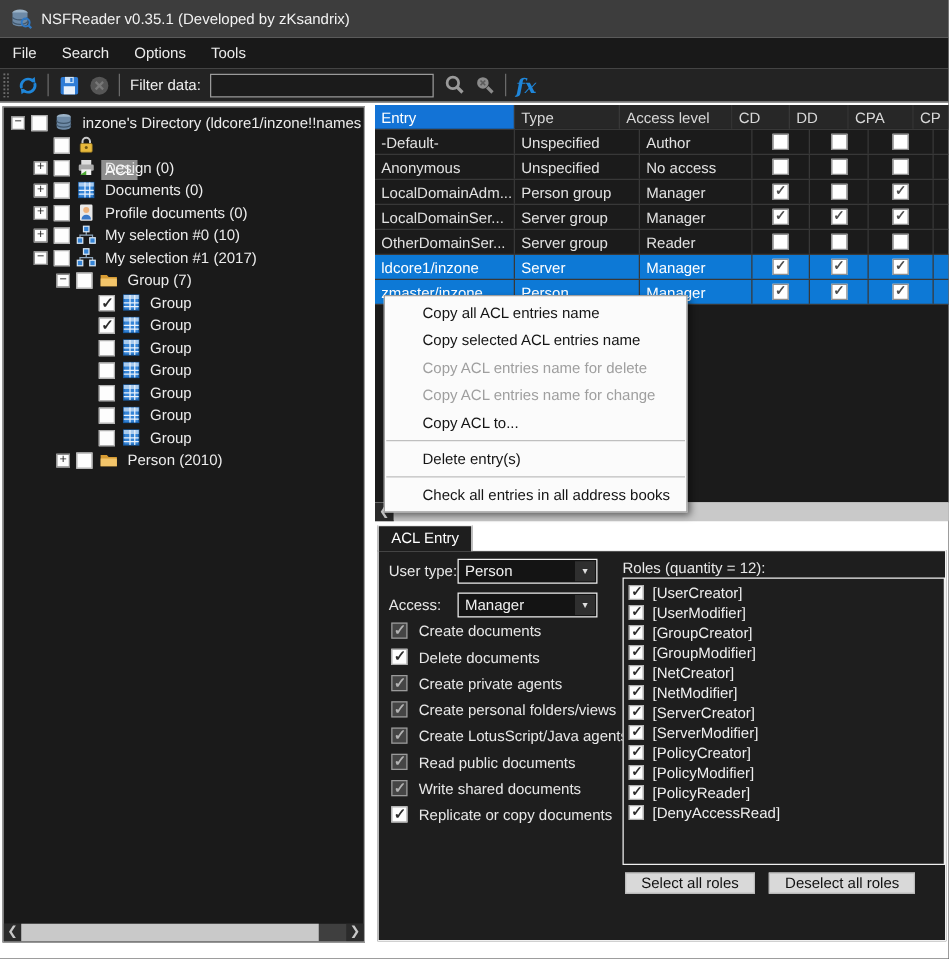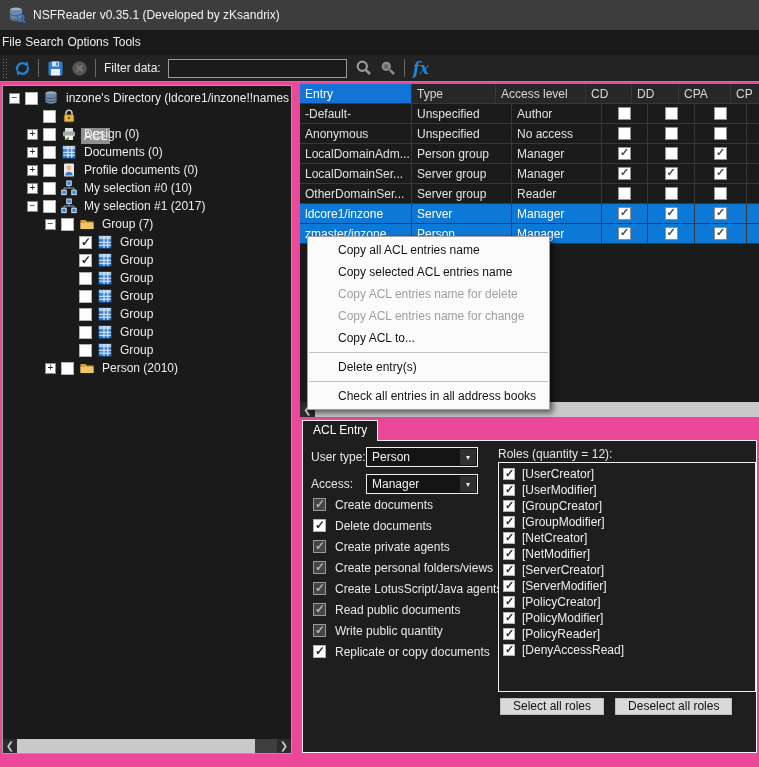--- a/index.html
+++ b/index.html
@@ -1,29 +1,29 @@
 <!DOCTYPE html>
 <html><head>
 <meta charset="utf-8">
 <style>
   html,body { margin:0; padding:0; background:#101010; }
   .app {
     position:relative; width:759px; height:767px; overflow:hidden;
-    background:#ec4899; font-family:"Liberation Sans", sans-serif;
+    background:#ffffff; font-family:"Liberation Sans", sans-serif;
     -webkit-font-smoothing:antialiased;
   }
   
   .titlebar { position:absolute; left:0; top:0; width:759px; height:30px;
     background:#3d3d3d; display:flex; align-items:center; padding-left:8px; box-sizing:border-box; }
   .titlebar .app-icon { width:18px; height:18px; margin-right:7px; flex:none; }
   .title-text { color:#f2f2f2; font-size:12px; }
   
   .menubar { position:absolute; left:0; top:30px; width:759px; height:25px;
     background:#191919; display:flex; align-items:center; }
-  .menu-item { color:#ececec; font-size:12px; padding:0 2px; line-height:25px; cursor:default; }
+  .menu-item { color:#ececec; font-size:12px; padding:0 10px; line-height:25px; cursor:default; }
   
   .toolbar { position:absolute; left:0; top:55px; width:759px; height:27px;
     background:#232323; border-bottom:1px solid #8f8f8f; box-sizing:border-box;
     display:flex; align-items:center; }
   .grip { width:5px; height:20px; margin:0 3px 0 2px;
     background-image:radial-gradient(#6f6f6f 1px, transparent 1px); background-size:3px 3px; }
   .tb-btn { width:24px; height:22px; display:flex; align-items:center; justify-content:center; flex:none; }
   .tb-sep { width:1px; height:18px; background:#6a6a6a; margin:0 4px; flex:none; }
   .filter-label { color:#f0f0f0; font-size:12px; margin:0 7px 0 4px; }
   .filter-input { width:171px; height:17px; background:#1b1b1b; border:1px solid #9a9a9a;
@@ -553,21 +553,21 @@
           <div class="perm-row">
             <div class="cb checked disabled"></div>
             <span class="perm-label">Create LotusScript/Java agents</span>
           </div>
           <div class="perm-row">
             <div class="cb checked disabled"></div>
             <span class="perm-label">Read public documents</span>
           </div>
           <div class="perm-row">
             <div class="cb checked disabled"></div>
-            <span class="perm-label">Write public quantity</span>
+            <span class="perm-label">Write shared documents</span>
           </div>
           <div class="perm-row">
             <div class="cb checked"></div>
             <span class="perm-label">Replicate or copy documents</span>
           </div>
         </div>
       <span class="fld-label" style="left:195px; top:6px;">Roles (quantity = 12):</span>
       <div class="roles-list">
           <div class="role-row">
             <div class="cb checked"></div>

